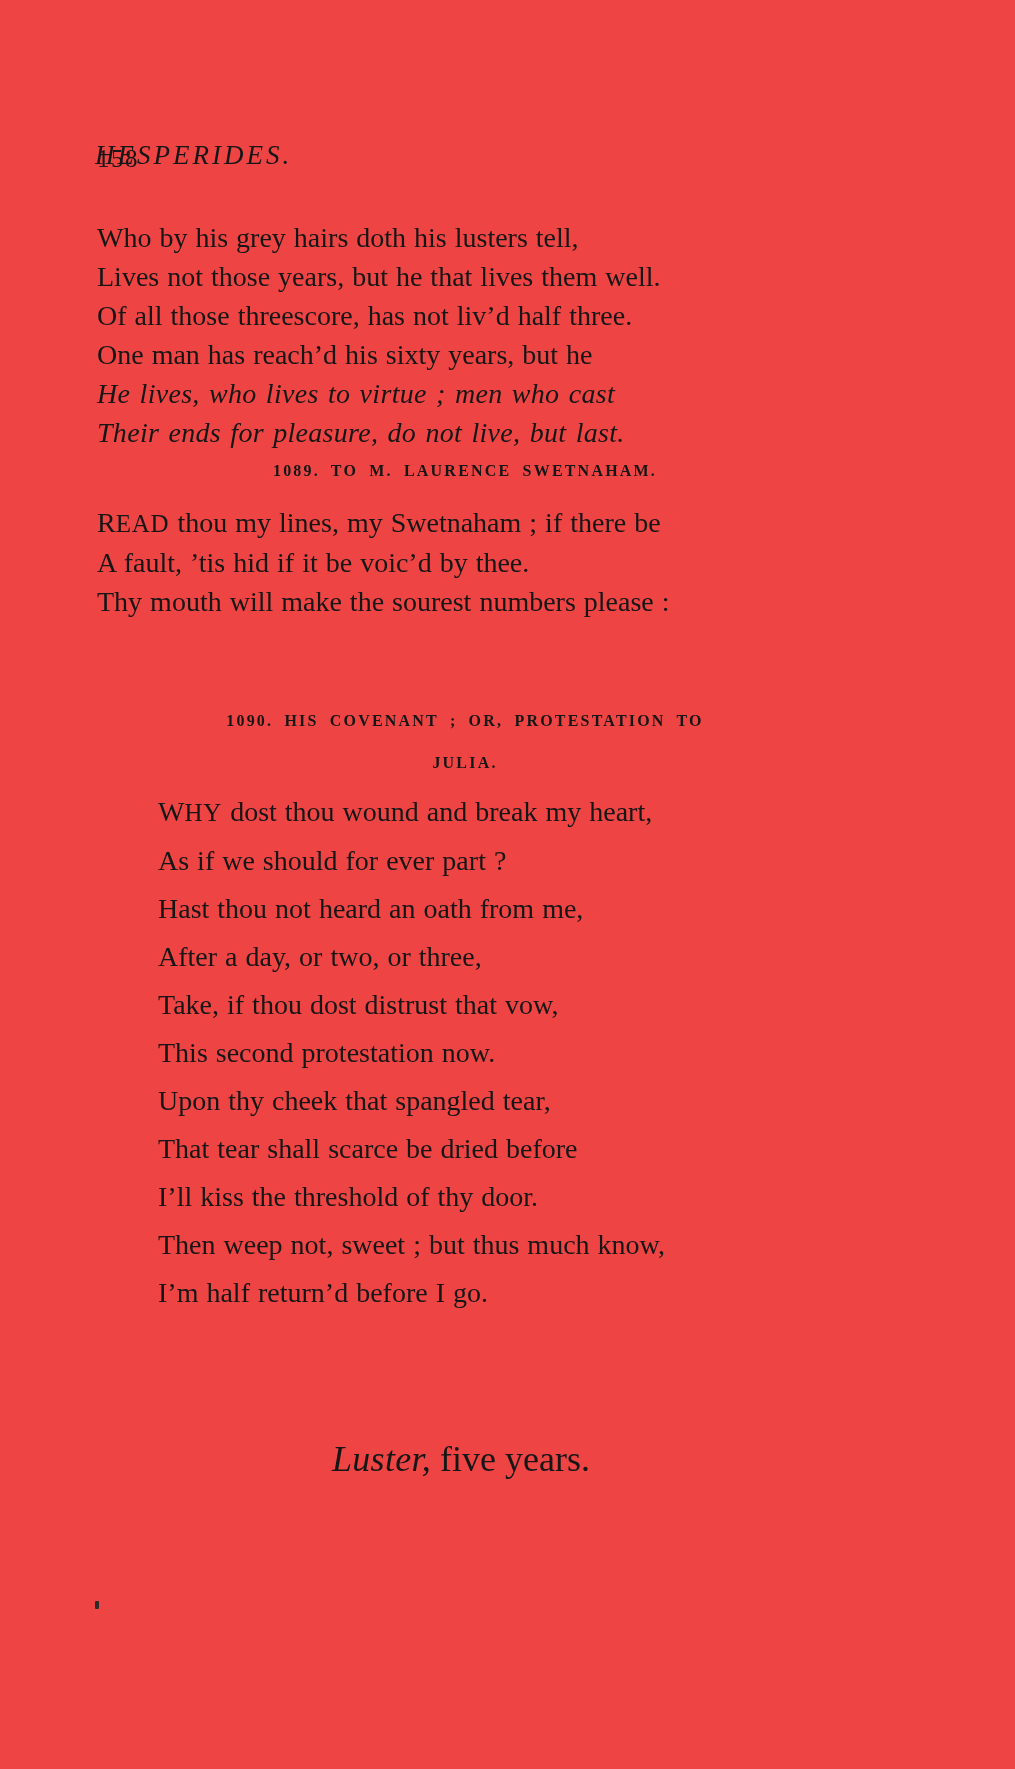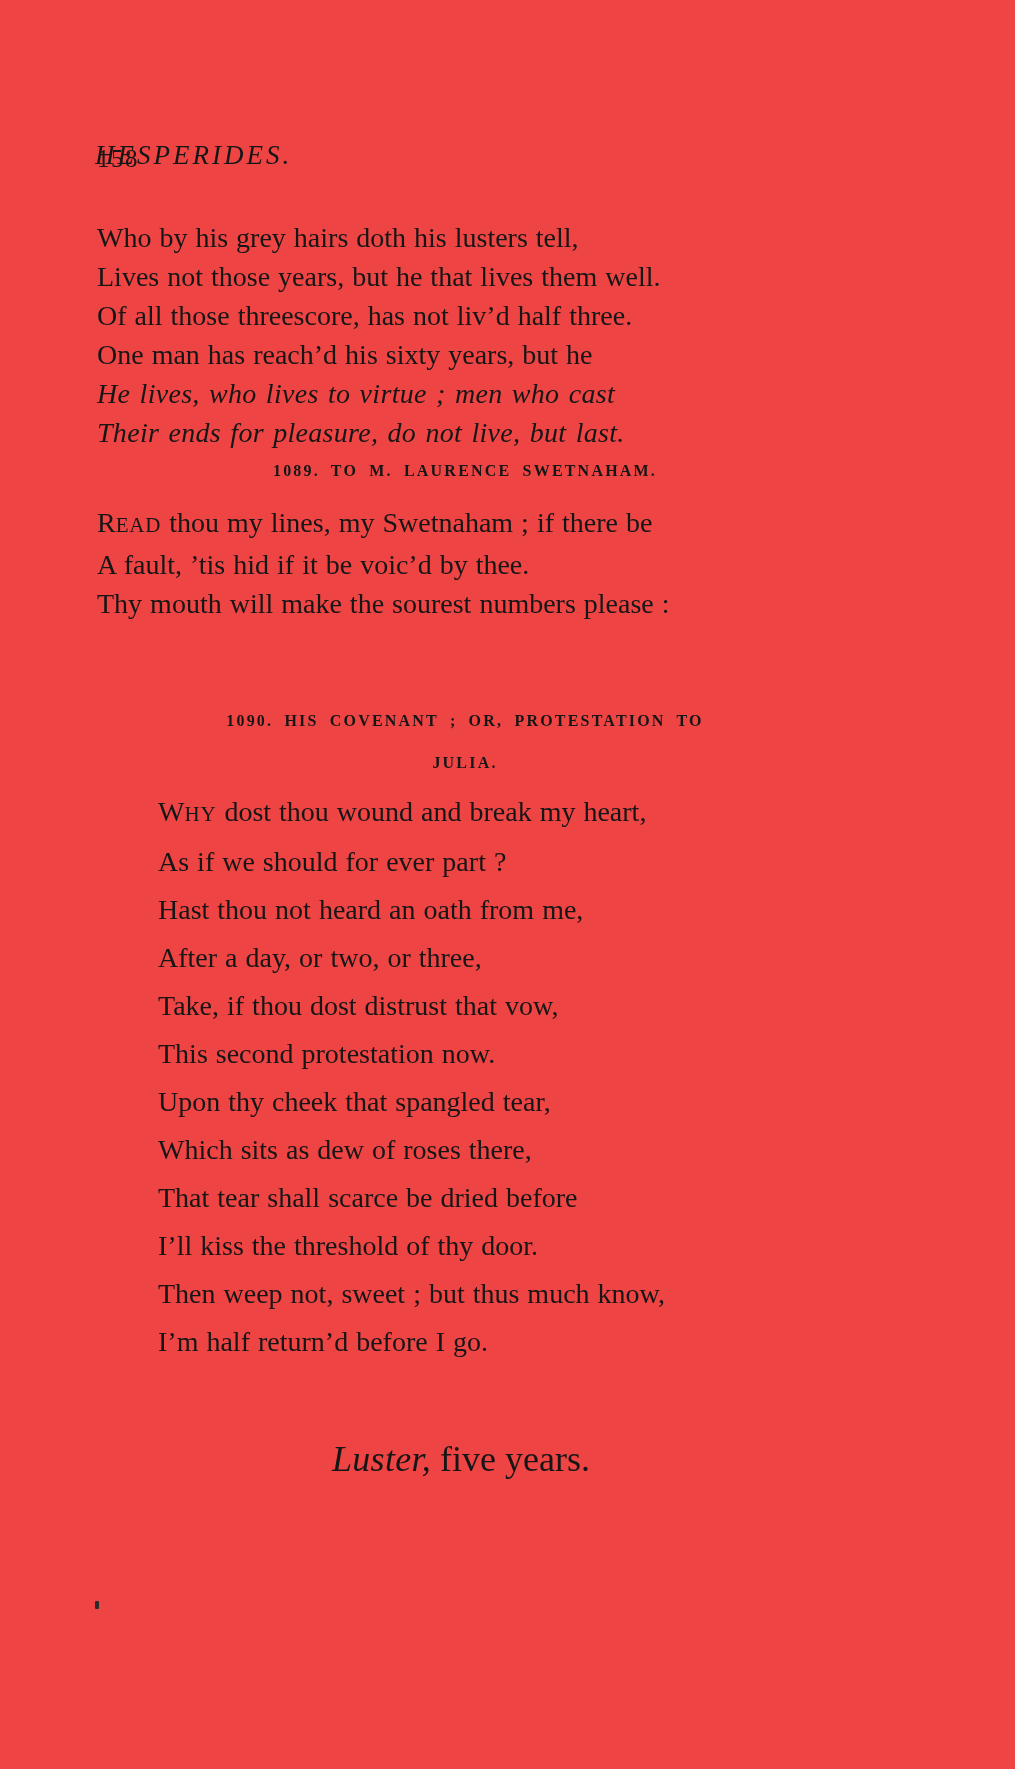--- a/index.html
+++ b/index.html
@@ -29,21 +29,21 @@
   .p-1090 { top:788px; left:158px; line-height:48px; }
   .italic { font-style:italic; letter-spacing:0.3px; word-spacing:2px; }
   .heading {
     position:absolute; left:95px; width:740px;
     text-align:center;
     font-weight:bold; font-size:16px;
     letter-spacing:2.2px; word-spacing:5px;
   }
   .h-1089 { top:462px; }
   .h-1090 { top:700px; line-height:42px; }
-  .small-caps { font-size:21px; letter-spacing:0.8px; }
+  .small-caps { font-size:25px; letter-spacing:0.8px; }
   .footnote {
     position:absolute; top:1438px; left:91px; width:740px;
     text-align:center; font-size:36px;
   }
   .speck {
     position:absolute; left:95px; top:1601px;
     width:4px; height:8px; background:#2b2b2b; border-radius:1px;
   }
 </style>
 </head>
@@ -79,21 +79,20 @@
   </div>
 
   <div class="poem p-1090">
     <div class="line"><span>W</span><span class="small-caps">HY</span><span> dost thou wound and break my heart,</span></div>
     <div class="line">As if we should for ever part ?</div>
     <div class="line">Hast thou not heard an oath from me,</div>
     <div class="line">After a day, or two, or three,</div>
     <div class="line">Take, if thou dost distrust that vow,</div>
     <div class="line">This second protestation now.</div>
     <div class="line">Upon thy cheek that spangled tear,</div>
-    <div class="line">Which sits as dew of roses there,</div>
     <div class="line">That tear shall scarce be dried before</div>
     <div class="line">I’ll kiss the threshold of thy door.</div>
     <div class="line">Then weep not, sweet ; but thus much know,</div>
     <div class="line">I’m half return’d before I go.</div>
   </div>
 
   <div class="footnote"><span class="italic">Luster,</span><span> five years.</span></div>
 
   <div class="speck"></div>
 

